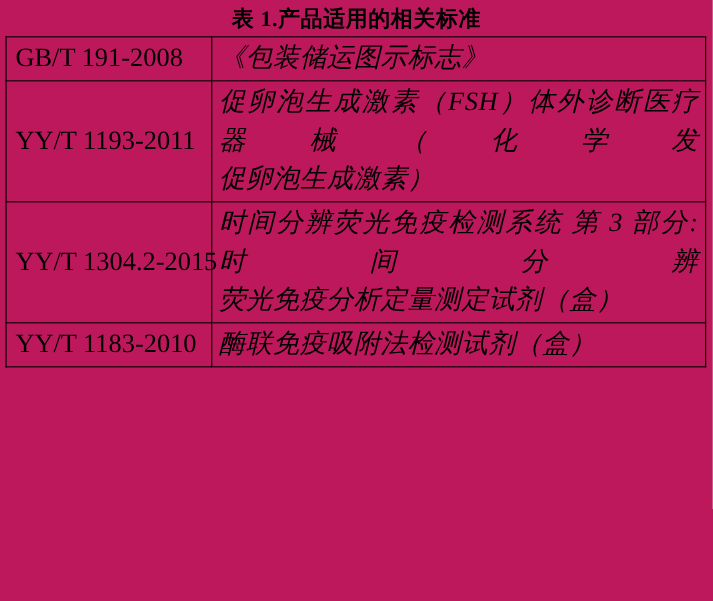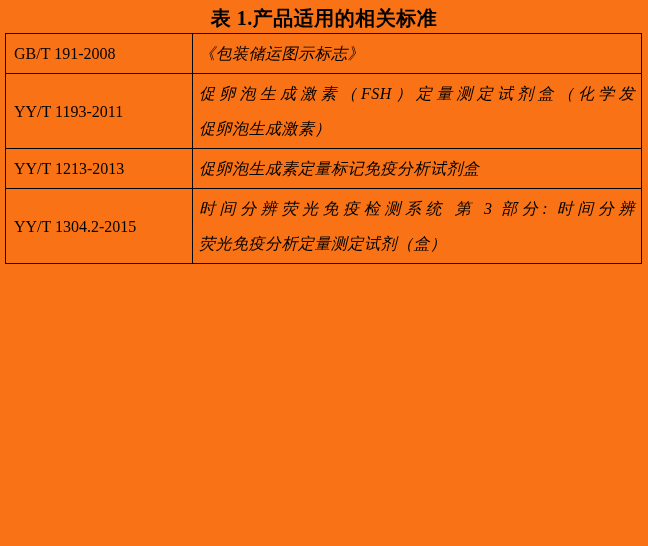--- a/index.html
+++ b/index.html
@@ -8,42 +8,42 @@
     background: #ffffff;
     width: 648px;
     height: 546px;
     overflow: hidden;
     font-family: "Liberation Serif", serif;
     color: #000000;
   }
   .page {
     width: 648px;
     height: 546px;
-    background: #f97316;
+    background: #be185d;
     box-sizing: border-box;
   }
   .page-title {
     text-align: center;
     font-weight: bold;
     font-size: 20px;
     line-height: 26px;
     padding-top: 5px;
     margin: 0 0 2px 0;
     letter-spacing: 0.5px;
   }
   table.standards {
     border-collapse: collapse;
     margin-left: 5px;
     width: 637px;
     table-layout: fixed;
   }
   td {
     border: 1.5px solid #000000;
     vertical-align: middle;
-    font-size: 16px;
+    font-size: 24px;
     padding: 2px 6px;
   }
   td.code-cell {
     width: 172px;
     padding-left: 8px;
     line-height: 35px;
     white-space: nowrap;
   }
   td.title-cell .line {
     line-height: 35px;
@@ -65,32 +65,32 @@
     <tbody>
         <tr>
           <td class="code-cell">GB/T 191-2008</td>
           <td class="title-cell">
             <div class="line">《包装储运图示标志》</div>
           </td>
         </tr>
         <tr>
           <td class="code-cell">YY/T 1193-2011</td>
           <td class="title-cell">
-            <div class="line fill">促卵泡生成激素（FSH）定量测定试剂盒（化学发</div>
+            <div class="line fill">促卵泡生成激素（FSH）体外诊断医疗器械（化学发</div>
             <div class="line">促卵泡生成激素）</div>
-          </td>
-        </tr>
-        <tr>
-          <td class="code-cell">YY/T 1213-2013</td>
-          <td class="title-cell">
-            <div class="line">促卵泡生成素定量标记免疫分析试剂盒</div>
           </td>
         </tr>
         <tr>
           <td class="code-cell">YY/T 1304.2-2015</td>
           <td class="title-cell">
             <div class="line fill">时间分辨荧光免疫检测系统  第 3 部分:  时间分辨</div>
             <div class="line">荧光免疫分析定量测定试剂（盒）</div>
           </td>
         </tr>
+        <tr>
+          <td class="code-cell">YY/T 1183-2010</td>
+          <td class="title-cell">
+            <div class="line">酶联免疫吸附法检测试剂（盒）</div>
+          </td>
+        </tr>
       </tbody>
   </table>
 </div>
 
 </body></html>

